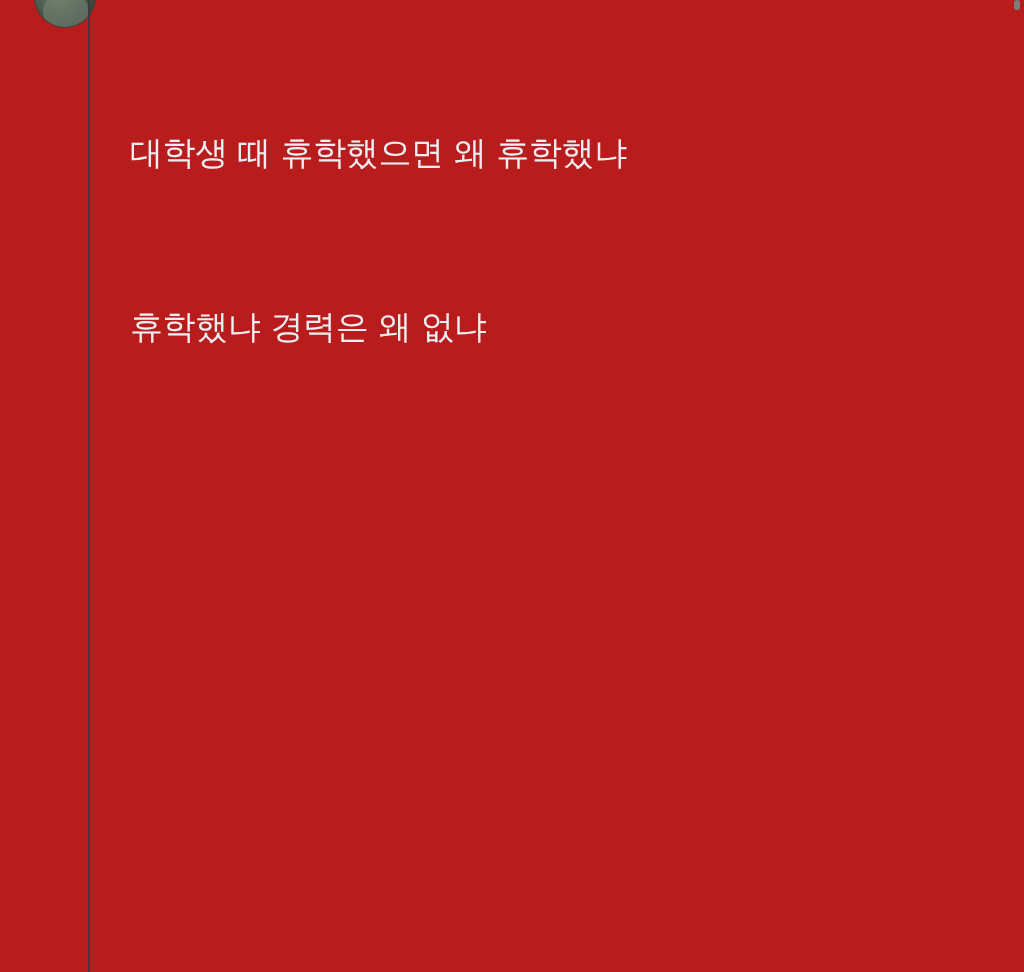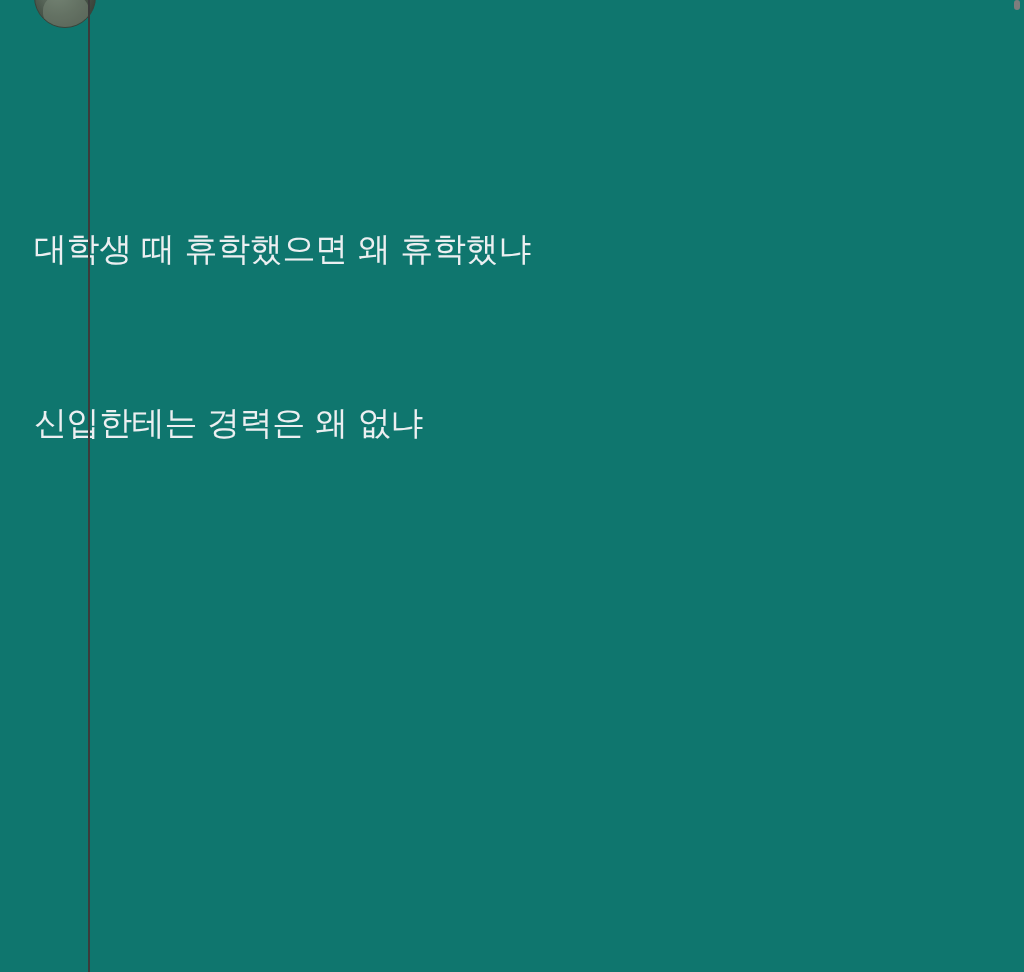--- a/index.html
+++ b/index.html
@@ -11,24 +11,24 @@
     height: 972px;
     overflow: hidden;
   }
   body {
     font-family: "DejaVu Sans", "Liberation Sans", sans-serif;
   }
   .screen {
     position: relative;
     width: 1024px;
     height: 972px;
-    background: #0f766e;
+    background: #b91c1c;
     box-sizing: border-box;
     display: flex;
-    flex-direction: column;
+    flex-direction: row;
   }
   
   .gutter {
     position: relative;
     width: 96px;
     flex: 0 0 96px;
     height: 100%;
   }
   .avatar {
     position: absolute;
@@ -101,21 +101,21 @@
 <div class="screen">
 
   <div class="gutter">
     <div class="avatar"></div>
     <div class="thread-line"></div>
   </div>
 
   <div class="content">
     <div class="post-body">
       <p class="para">대학생 때 휴학했으면 왜 휴학했냐</p>
-      <p class="para">신입한테는 경력은 왜 없냐</p>
+      <p class="para">휴학했냐 경력은 왜 없냐</p>
       
       
       
       
       
       
     </div>
   </div>
 
   <div class="scrollbar">

